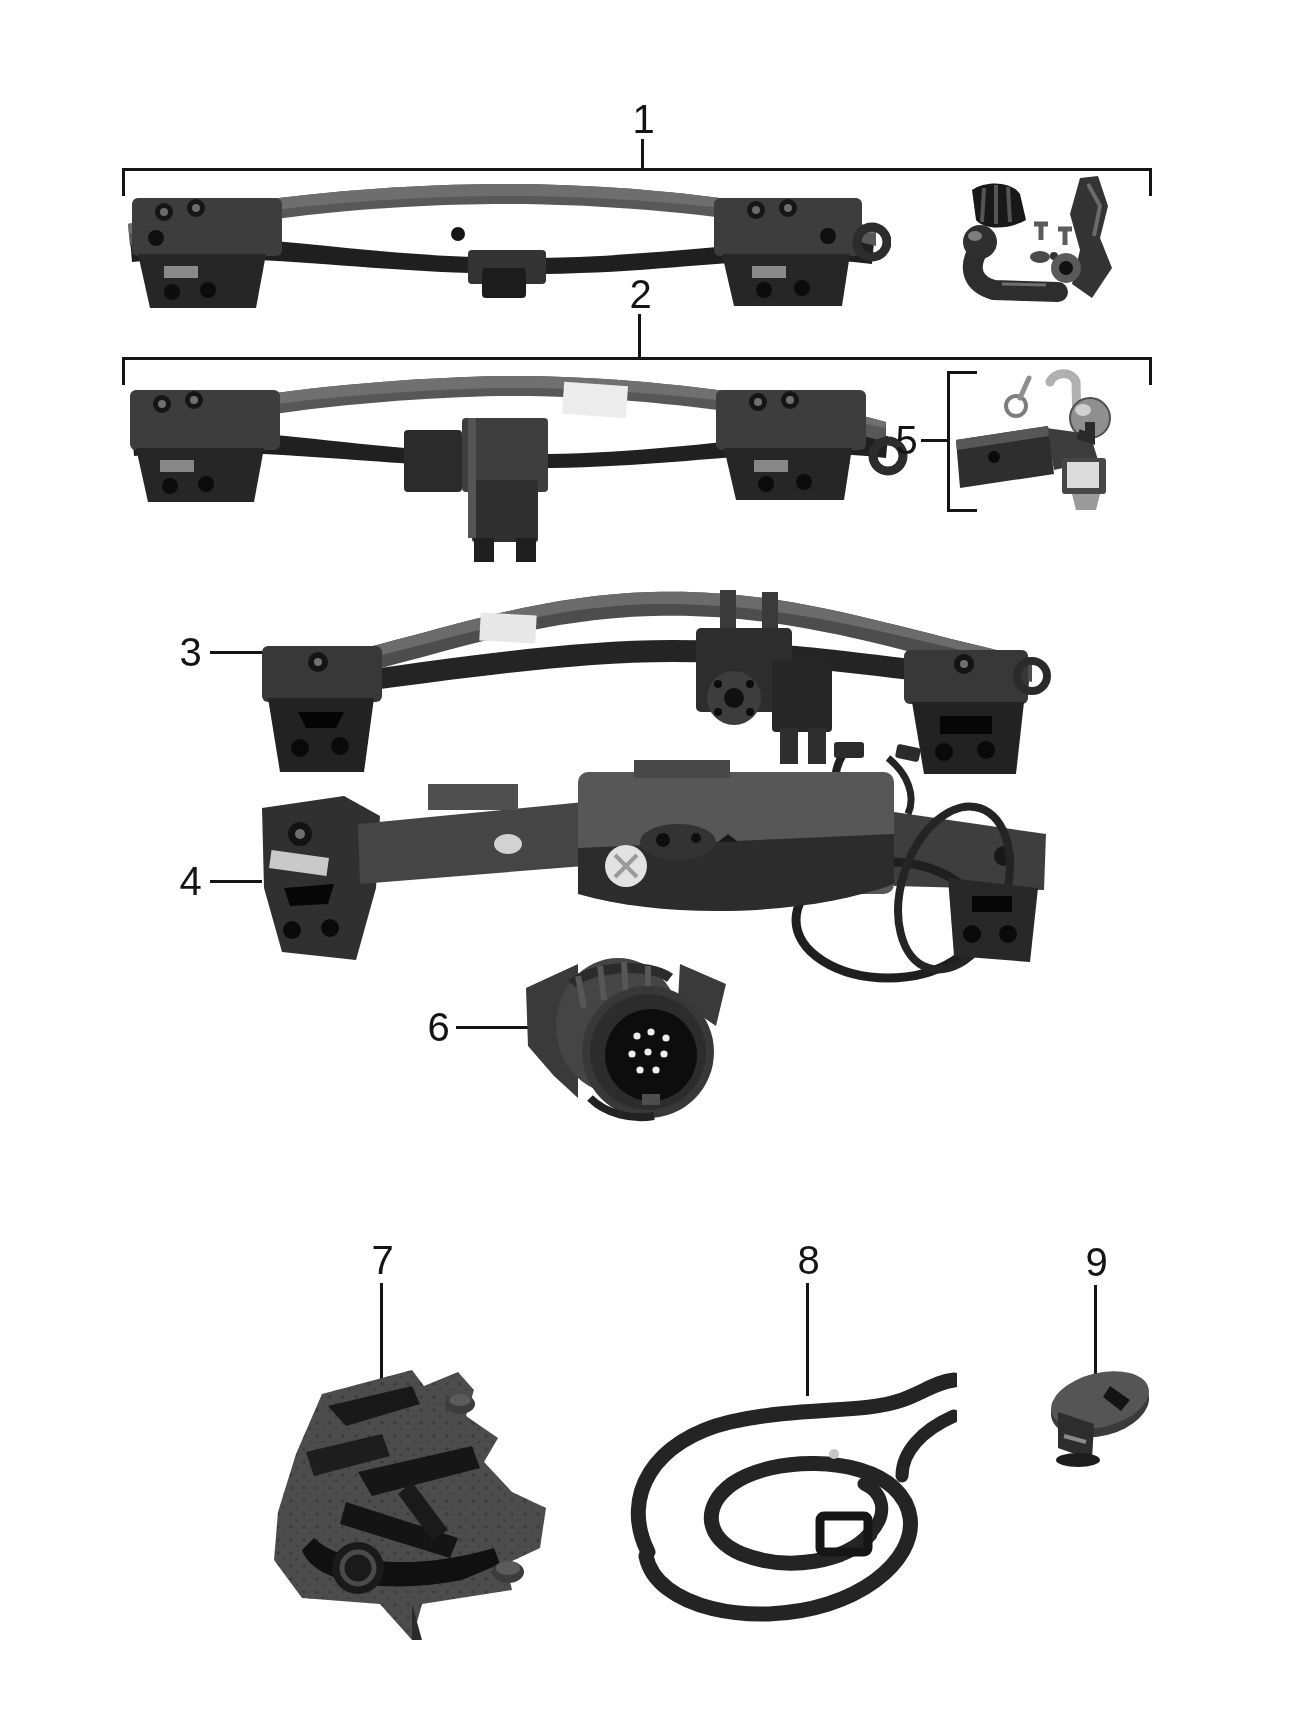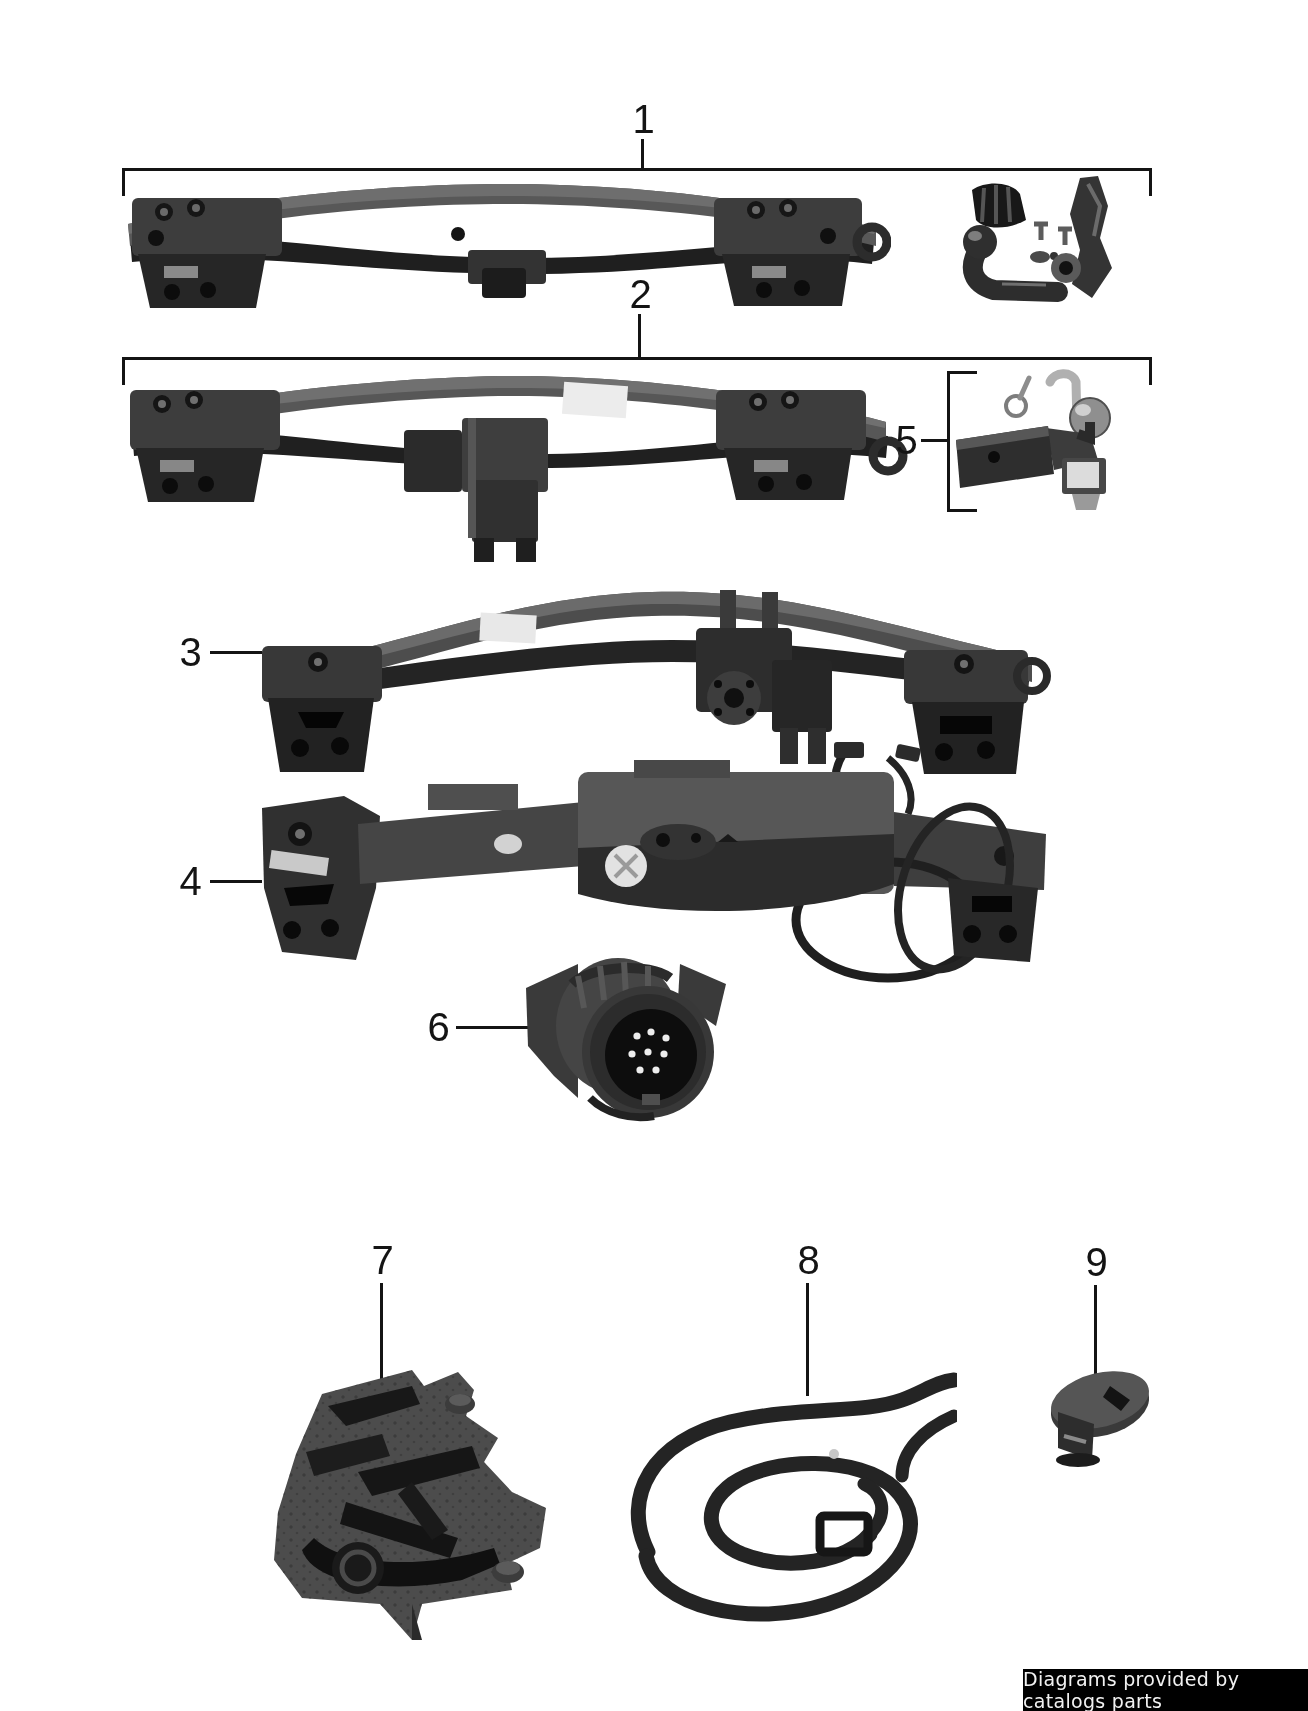--- a/index.html
+++ b/index.html
@@ -313,17 +313,14 @@
     <svg viewBox="0 0 128 122">
       <ellipse cx="72" cy="58" rx="50" ry="30" fill="#3a3a3a" transform="rotate(-14 72 58)"></ellipse>
       <ellipse cx="72" cy="52" rx="50" ry="27" fill="#555555" transform="rotate(-14 72 52)"></ellipse>
       <path d="M82,38 L102,52 L93,63 L75,49 Z" fill="#131313"></path>
       <path d="M30,64 L66,76 L64,112 L30,100 Z" fill="#2d2d2d"></path>
       <path d="M36,88 L58,94" stroke="#8a8a8a" stroke-width="4"></path>
       <ellipse cx="50" cy="112" rx="22" ry="7" fill="#1c1c1c"></ellipse>
     </svg>
   </div>
 
-  <div class="footer">
-    <span>Diagrams provided by catalogs parts</span>
-  </div>
 
 </div>
 
 </body></html>

